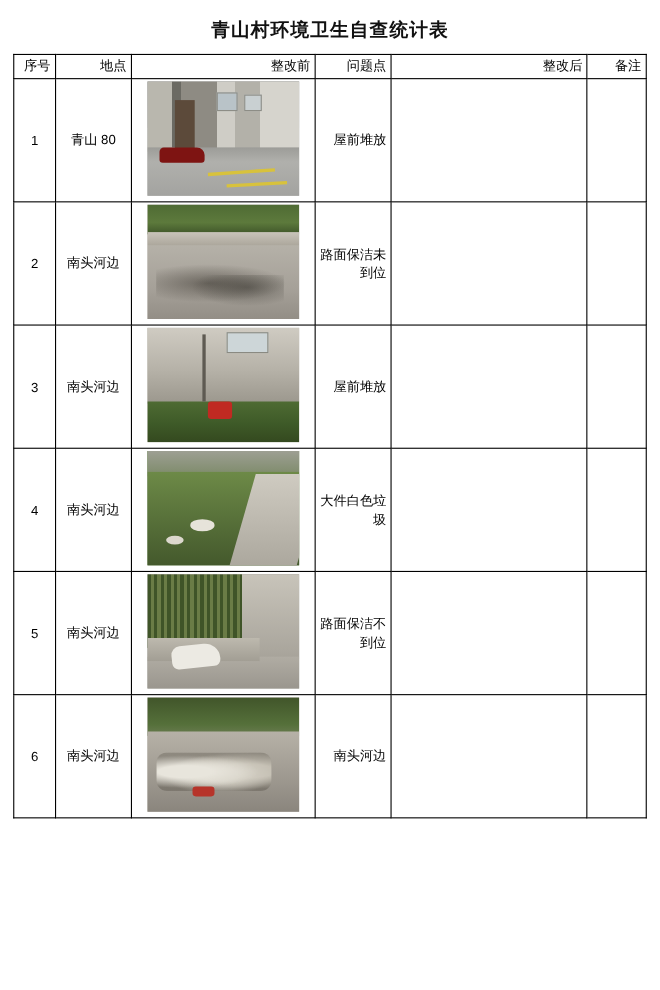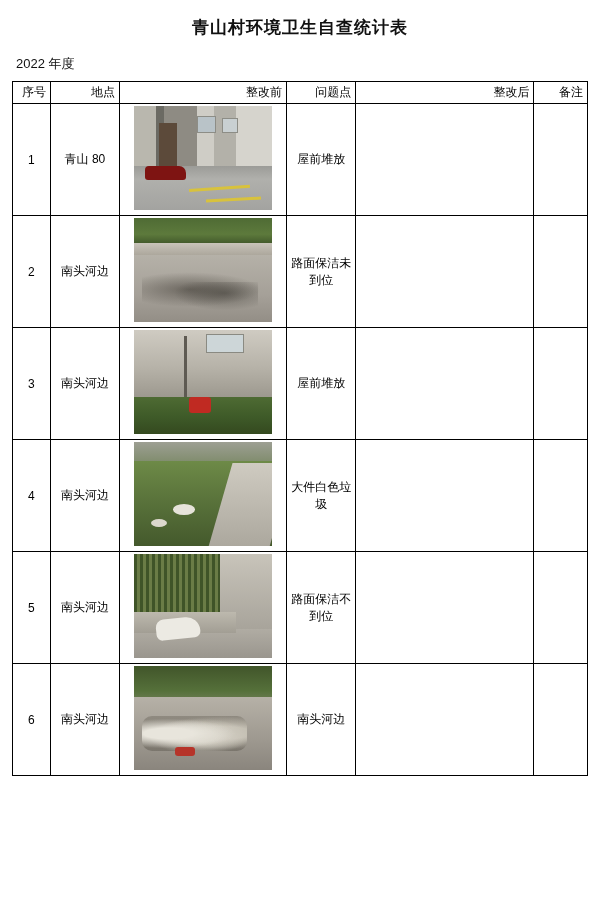--- a/index.html
+++ b/index.html
@@ -64,21 +64,21 @@
 
   td.no {
     text-align: center;
   }
   td.place {
     text-align: center;
     line-height: 1.35;
     padding-left: 6px;
   }
   td.issue {
-    text-align: center;
+    text-align: right;
     line-height: 1.4;
     padding-left: 6px;
   }
   td.photo {
     padding: 5px 6px;
     text-align: center;
   }
   .photo-frame {
     width: 138px;
     height: 104px;
@@ -263,21 +263,20 @@
     background:#b6342a; border-radius:3px; z-index:4;
   }
 </style>
 </head>
 <body>
 
 <div class="page">
 
   <div class="doc-title">青山村环境卫生自查统计表</div>
 
-  <div class="year-line">2022 年度</div>
 
   <table class="report">
     <colgroup>
       <col class="c-no">
         <col class="c-place">
         <col class="c-before">
       <col class="c-issue">
         <col class="c-after">
         <col class="c-remark">
     </colgroup>

